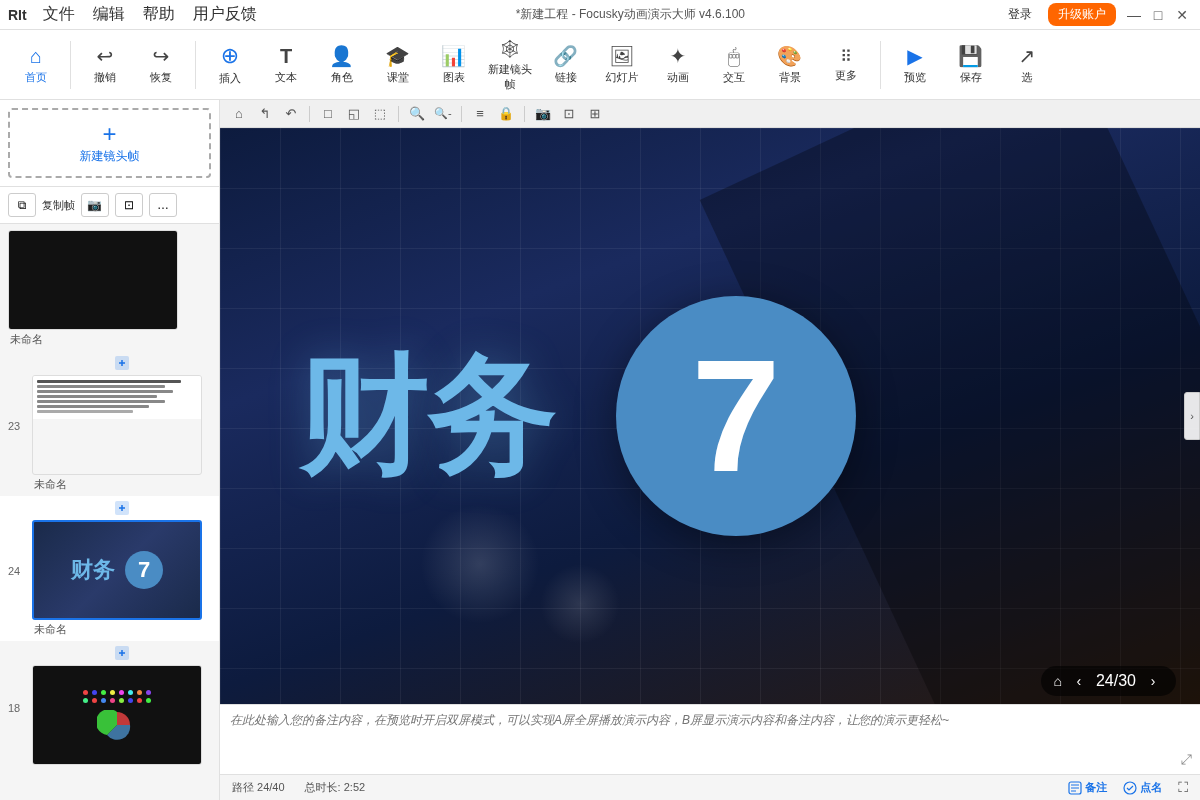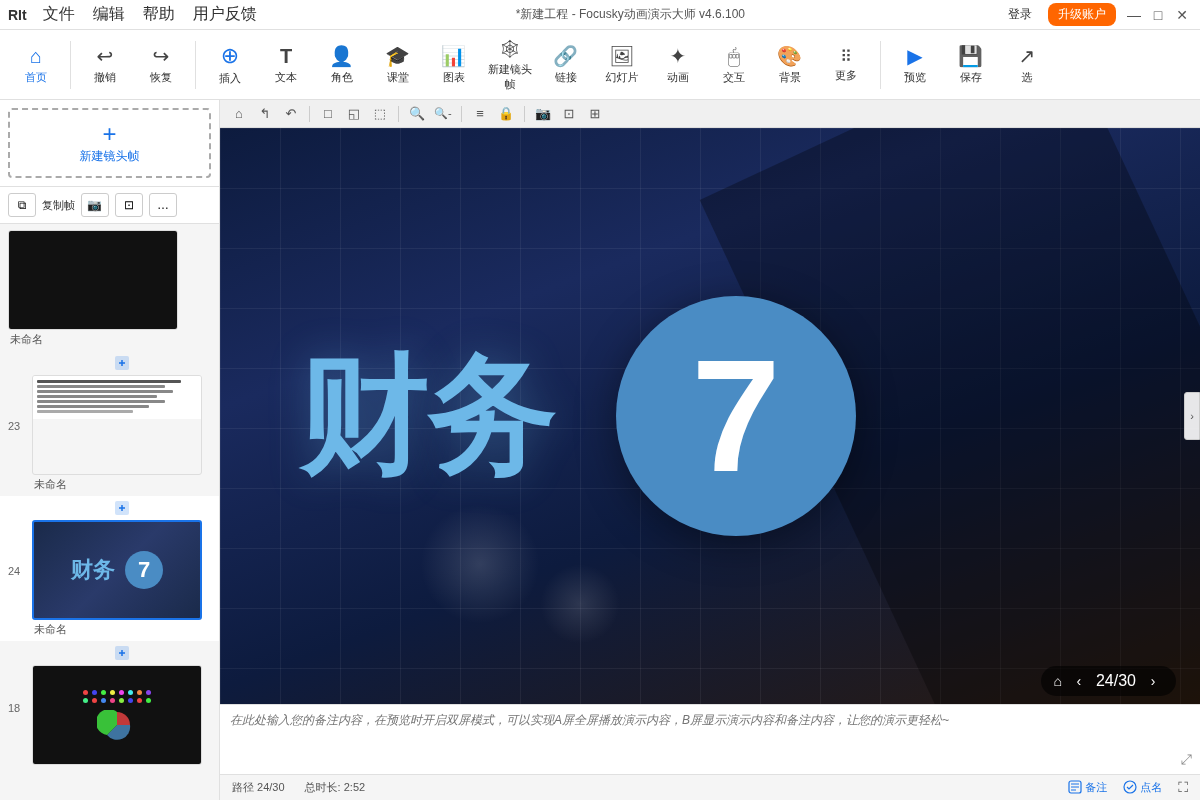--- a/index.html
+++ b/index.html
@@ -421,21 +421,23 @@
     .status-bar-right {
       margin-left: auto;
       display: flex;
       align-items: center;
       gap: 16px;
     }
     .status-link {
       color: #1a73e8;
       cursor: pointer;
       display: flex;
+      align-items: center;
       gap: 3px;
+      font-weight: bold;
     }
 
     
     .thumb-black {
       background: #111;
       width: 100%;
       height: 100%;
     }
   </style>
 </head>
@@ -704,21 +706,21 @@
 
       <div class="right-collapse">›</div>
     </div>
 
     <div class="notes-area">
       <textarea class="notes-input" placeholder="在此处输入您的备注内容，在预览时开启双屏模式，可以实现A屏全屏播放演示内容，B屏显示演示内容和备注内容，让您的演示更轻松~" style=""></textarea>
       <div class="notes-expand">⤢</div>
     </div>
 
     <div class="status-bar">
-      <span>路径 24/30</span>
+      <span>路径 24/40</span>
       <span>总时长: 2:52</span>
       <div class="status-bar-right">
         <span class="status-link">
           <svg width="14" height="14" viewBox="0 0 14 14">
               <rect x="1" y="1" width="12" height="12" rx="2" fill="none" stroke="#1a73e8" stroke-width="1.2"></rect>
               <path d="M3 4h8M3 7h8M3 10h5" stroke="#1a73e8" stroke-width="1"></path>
             </svg>
           <span>备注</span>
         </span>
         <span class="status-link">

